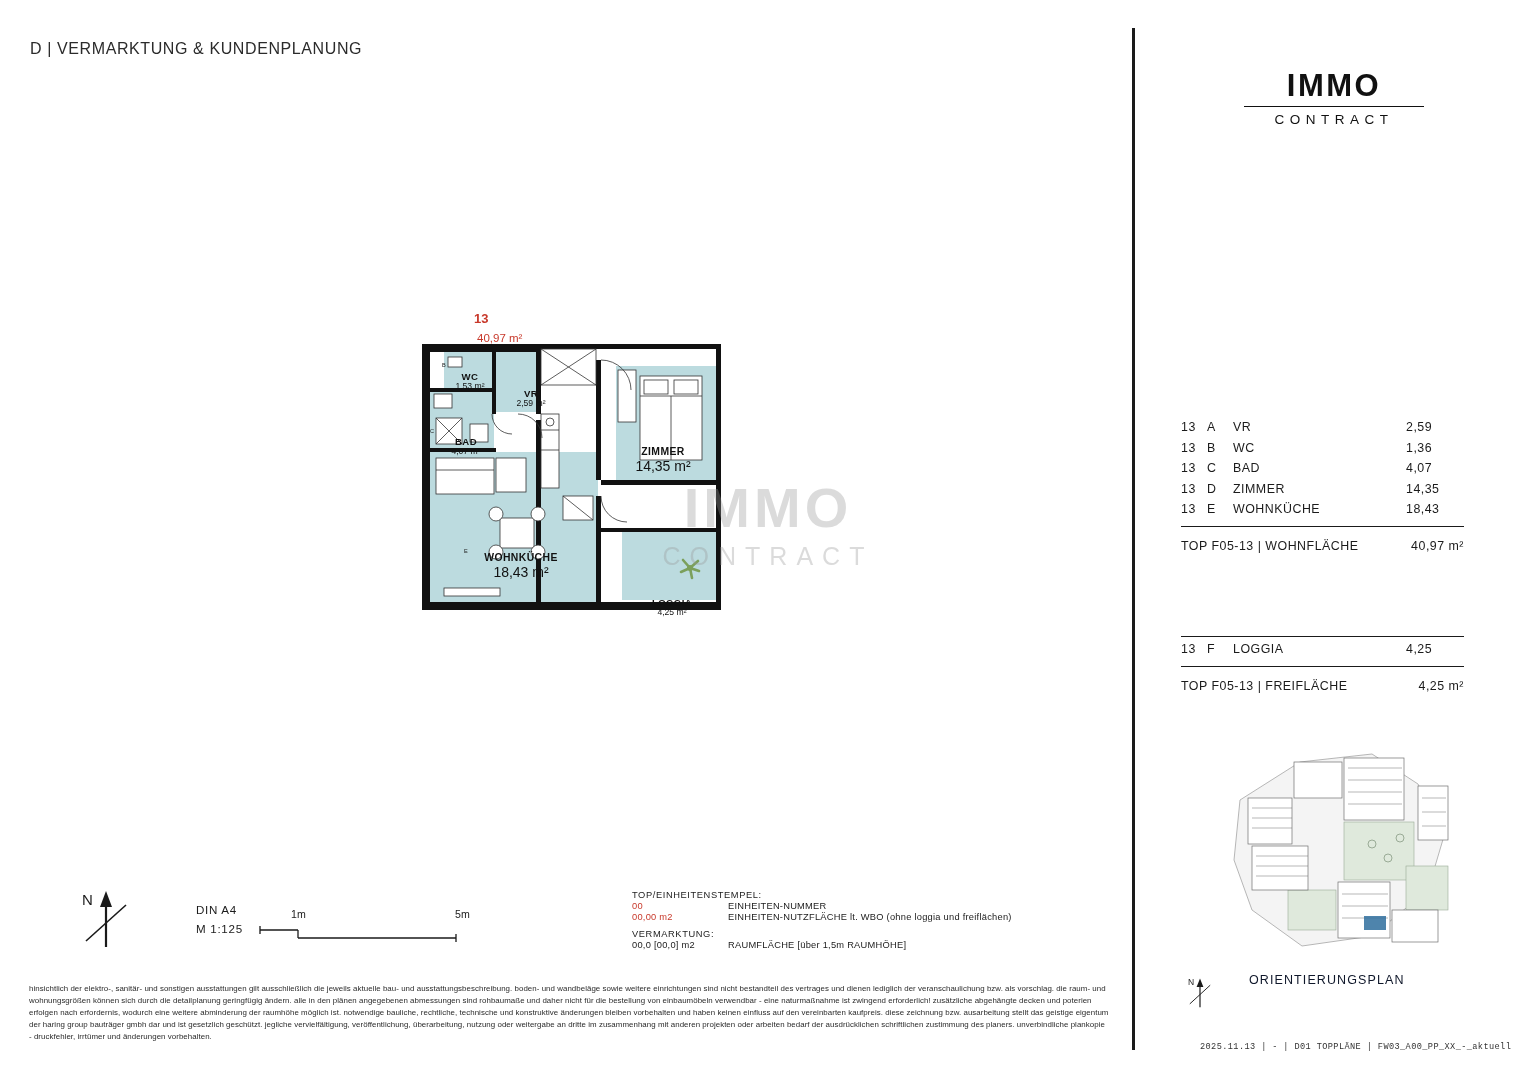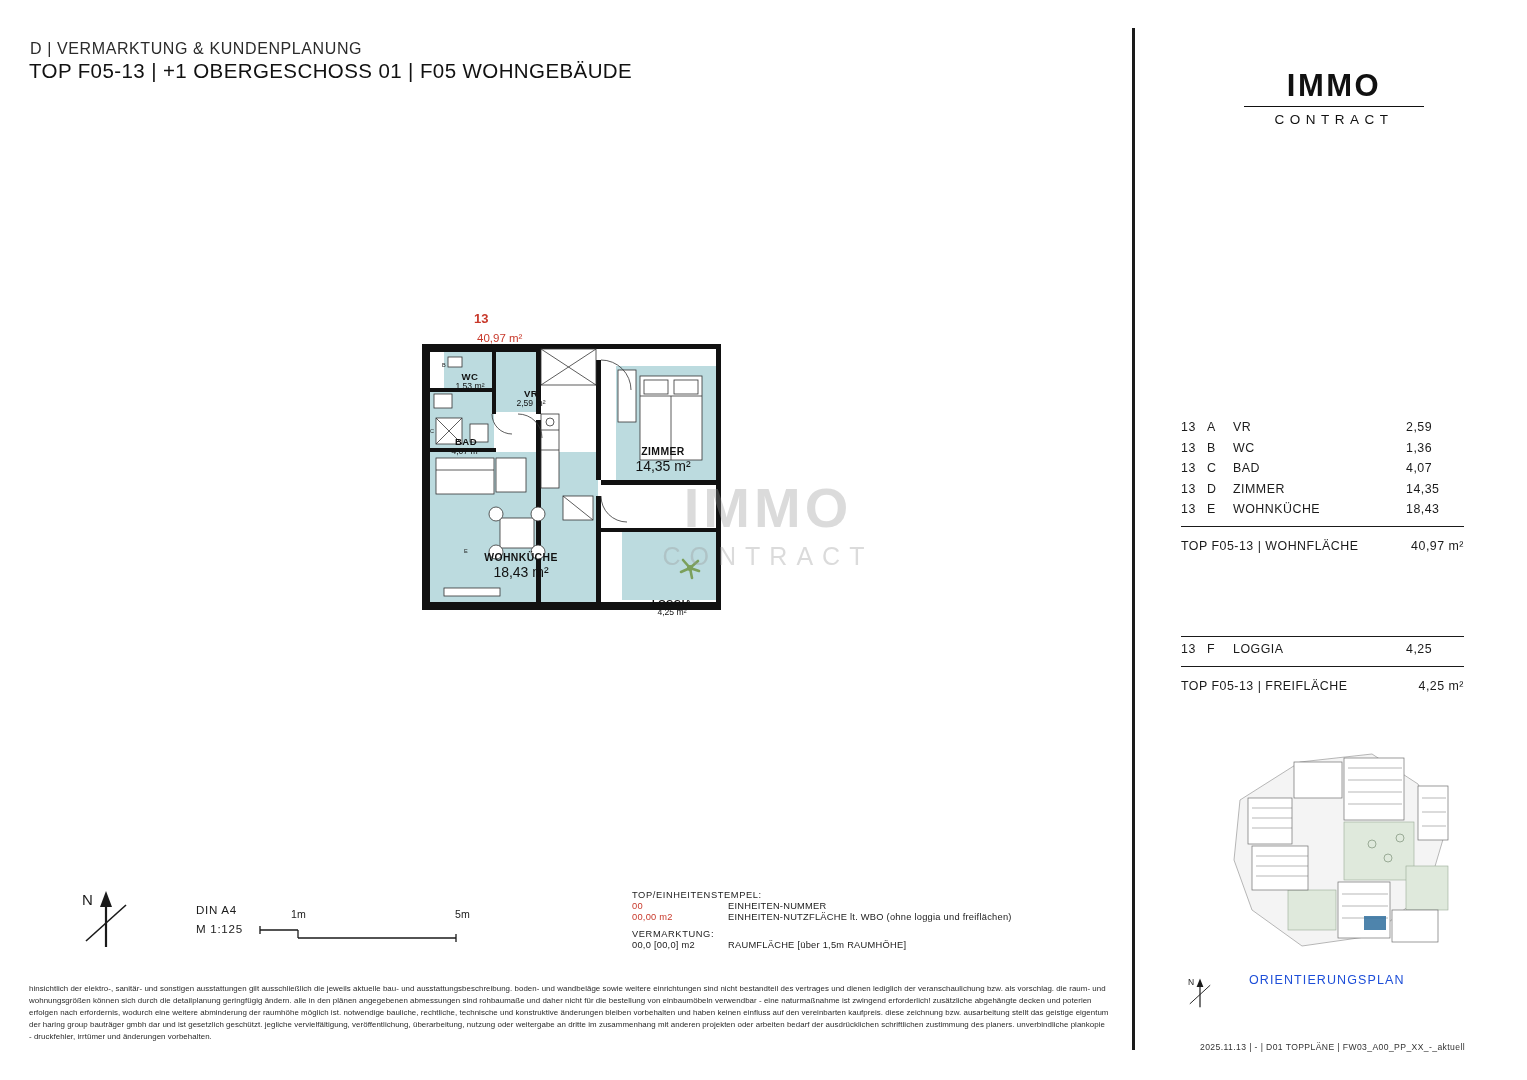--- a/index.html
+++ b/index.html
@@ -118,36 +118,37 @@
     top: 740px;
     width: 240px;
     height: 215px;
   }
   .orient-label {
     position: absolute;
     left: 1249px;
     top: 973px;
     font-size: 12.5px;
     letter-spacing: 1.1px;
-    color: #1d4ed8;
+    color: #0f172a;
   }
   .orient-north {
     position: absolute;
     left: 1183px;
     top: 975px;
     width: 34px;
     height: 34px;
   }
   .footer-code {
     position: absolute;
     left: 1200px;
     top: 1042px;
     font-size: 8.6px;
     letter-spacing: 0.4px;
     color: #333;
+    font-family: Liberation Mono, monospace;
   }
   
   .plan {
     position: absolute;
     left: 400px;
     top: 300px;
     width: 360px;
     height: 370px;
   }
   .unit-no {
@@ -274,21 +275,20 @@
     color: #2a2a2a;
     letter-spacing: 0.05px;
   }
 </style>
 </head>
 <body>
 
 <div id="page">
 
   <div class="subtitle">D | VERMARKTUNG &amp; KUNDENPLANUNG</div>
-  <div class="maintitle">TOP F05-13 | +1 OBERGESCHOSS 01 | F05 WOHNGEBÄUDE</div>
 
   <div class="vdiv"></div>
 
   <div class="logo">
     <div class="l1">IMMO</div>
     <div class="l2">CONTRACT</div>
   </div>
 
   <div class="unit-no">13</div>
   <div class="unit-area">40,97 m²</div>

